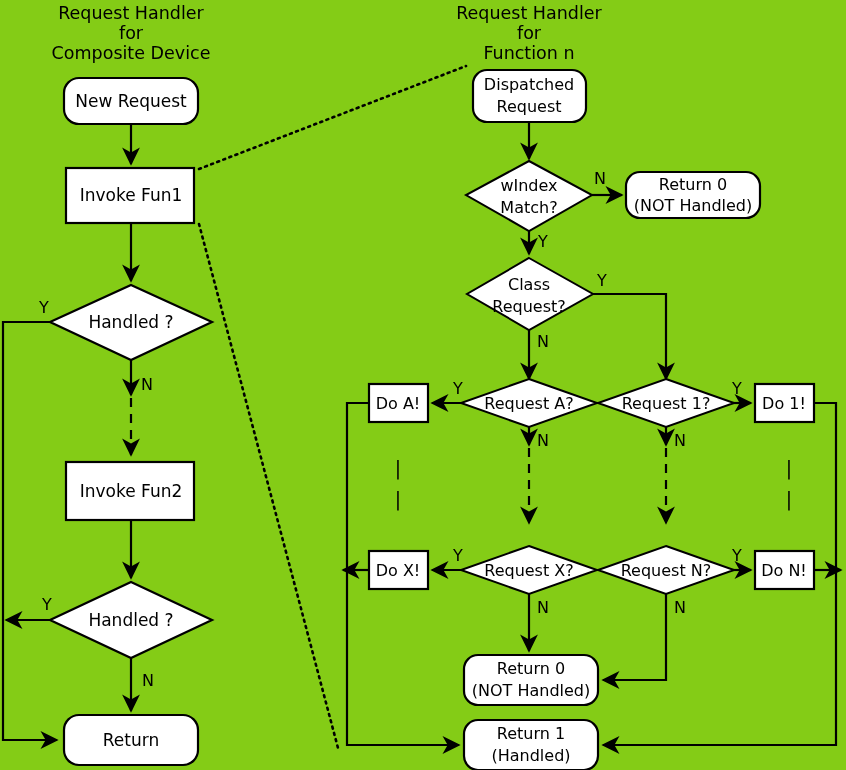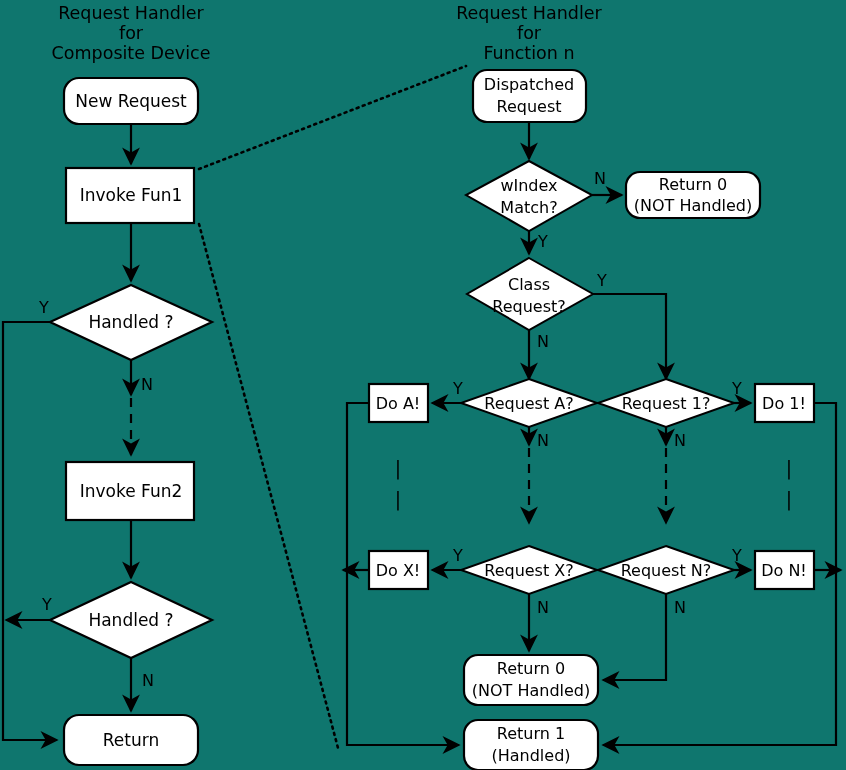--- a/index.html
+++ b/index.html
@@ -4,21 +4,21 @@
 <style>
   html, body {
     margin: 0;
     padding: 0;
     background: #ffffff;
   }
   #page {
     position: relative;
     width: 846px;
     height: 770px;
-    background: #0f766e;
+    background: #84cc16;
     font-family: "DejaVu Sans", sans-serif;
     overflow: hidden;
   }
   svg.flow {
     position: absolute;
     left: 0;
     top: 0;
     width: 846px;
     height: 770px;
   }

